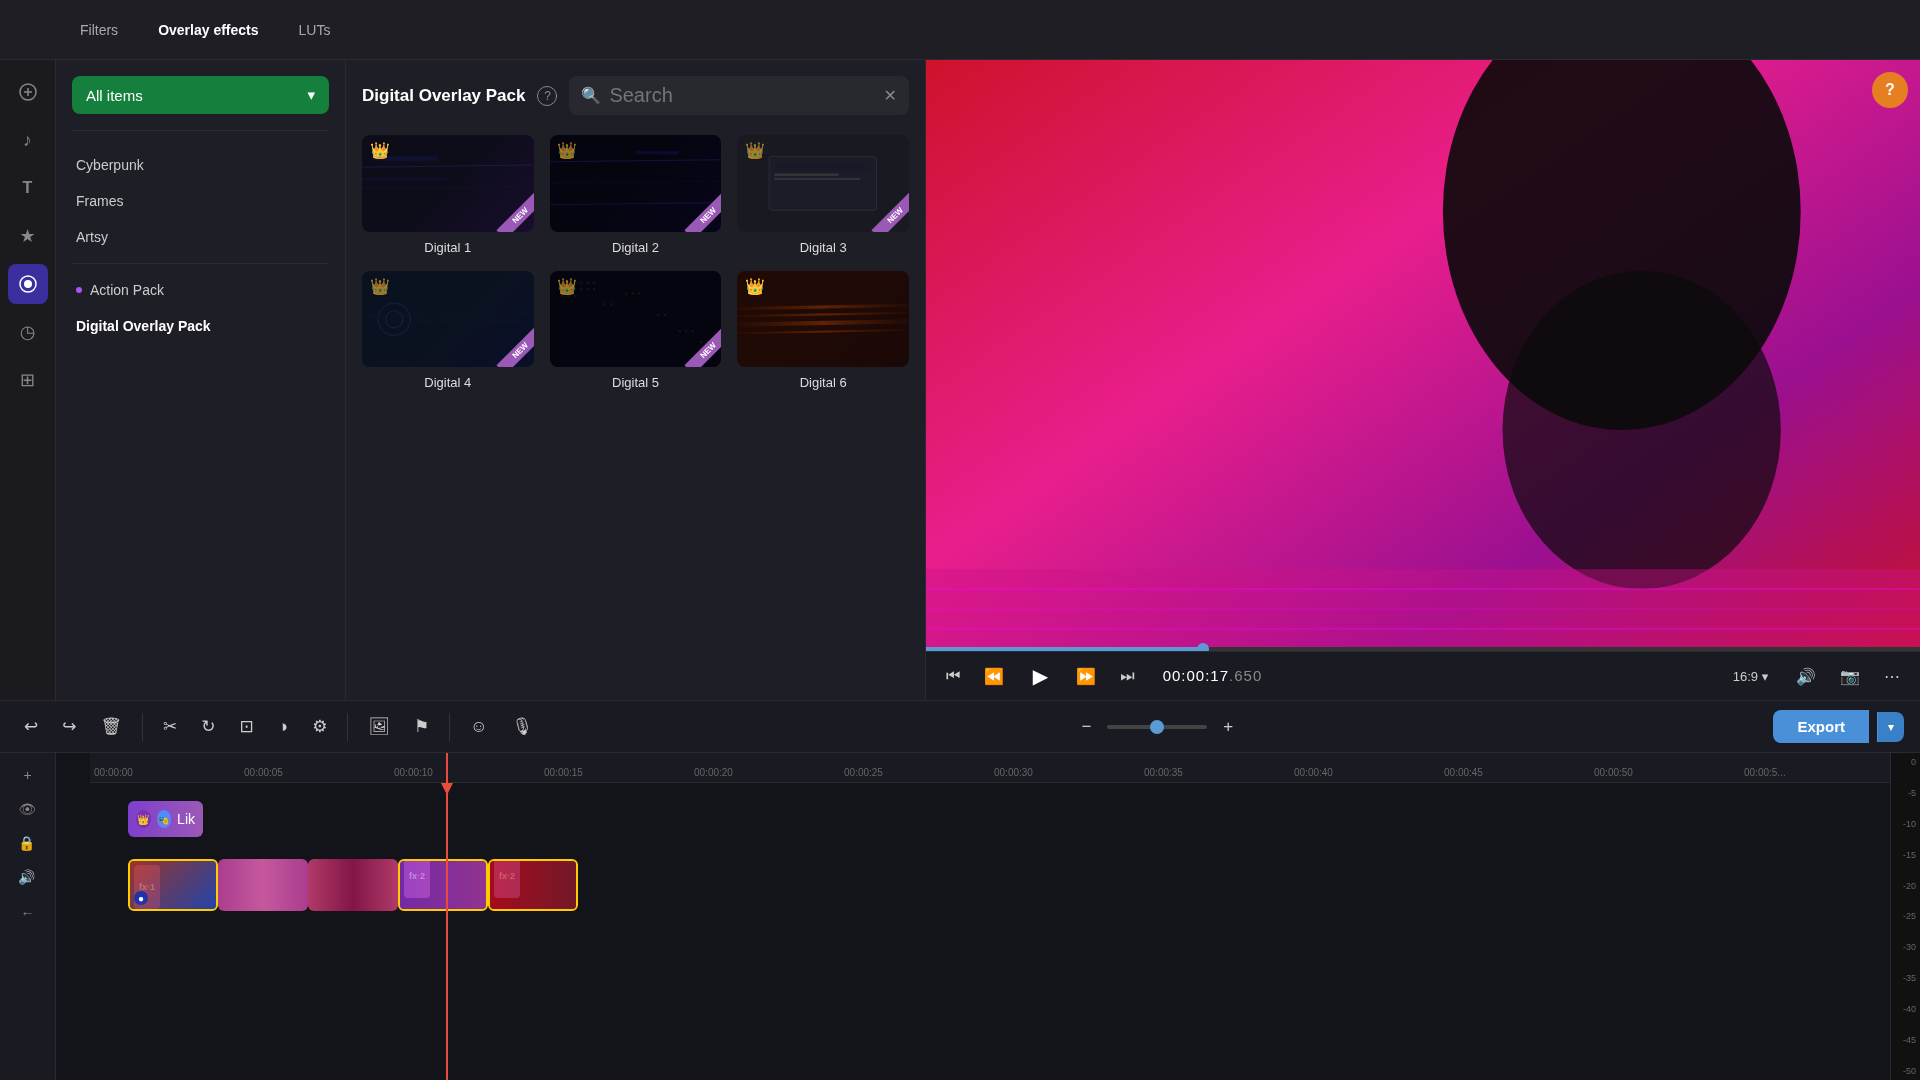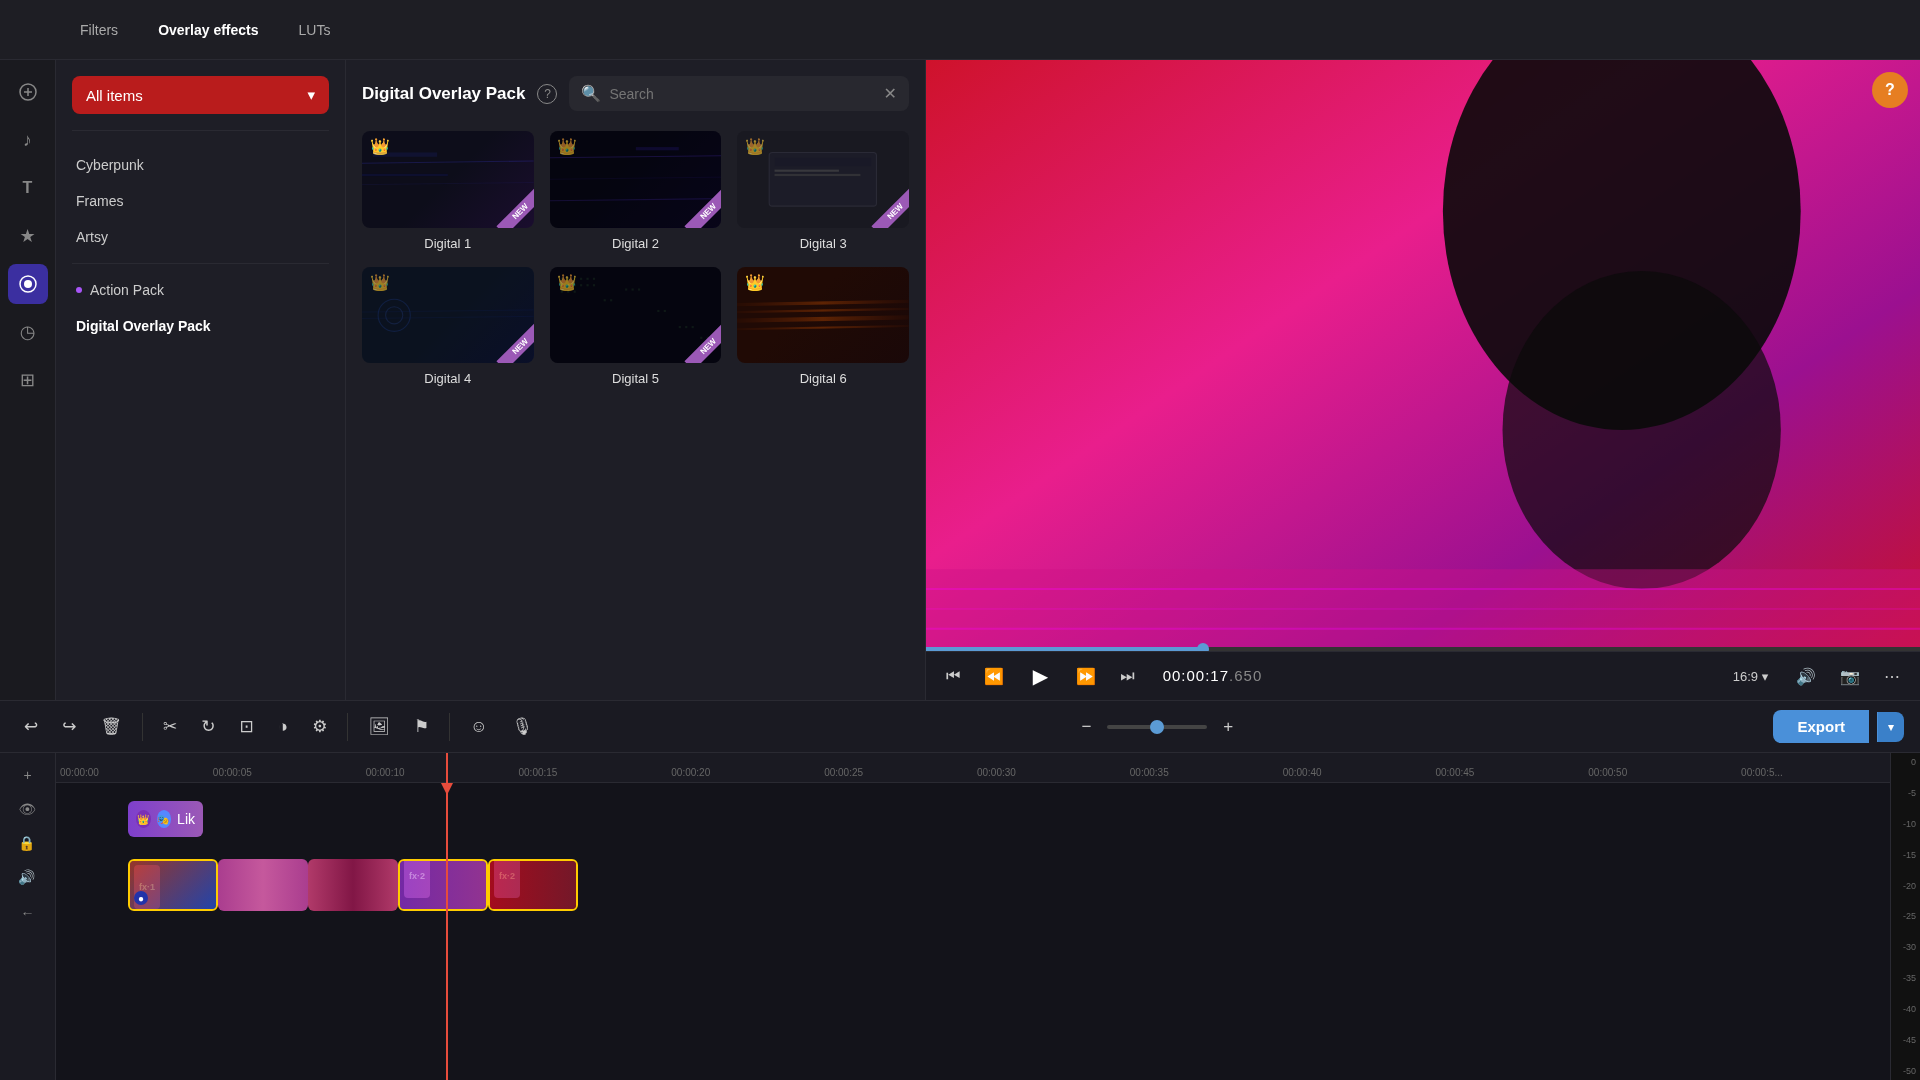--- a/index.html
+++ b/index.html
@@ -80,21 +80,21 @@
       border-right: 1px solid #2a2a32;
       flex-shrink: 0;
     }
     .panel-header {
       padding: 16px 16px 8px;
     }
     .all-items-dropdown {
       display: flex;
       align-items: center;
       justify-content: space-between;
-      background: #b91c1c;
+      background: #15803d;
       border-radius: 8px;
       padding: 10px 14px;
       cursor: pointer;
       font-size: 15px;
       color: #fff;
     }
     .panel-list {
       flex: 1;
       overflow-y: auto;
       padding: 8px 0;
@@ -167,21 +167,21 @@
       padding: 8px 12px;
       gap: 8px;
       margin-left: auto;
       width: 220px;
     }
     .search-box input {
       background: none;
       border: none;
       outline: none;
       color: #aaa;
-      font-size: 14px;
+      font-size: 20px;
       width: 100%;
     }
     .grid-container {
       display: grid;
       grid-template-columns: repeat(3, 1fr);
       gap: 16px;
       padding: 8px 16px 16px;
       overflow-y: auto;
     }
     .grid-container::-webkit-scrollbar { width: 4px; }
@@ -464,20 +464,21 @@
       flex-direction: column;
     }
     .timeline-ruler {
       height: 30px;
       background: #1a1a22;
       border-bottom: 1px solid #2a2a32;
       display: flex;
       align-items: flex-end;
       padding-bottom: 4px;
       position: relative;
+      margin-left: 34px;
     }
     .ruler-marks {
       display: flex;
       gap: 0;
       padding-left: 0;
       width: 100%;
     }
     .ruler-mark {
       font-size: 10px;
       color: #666;

